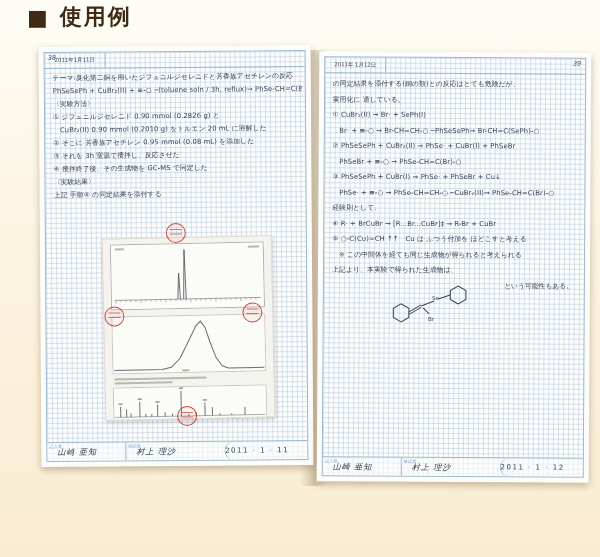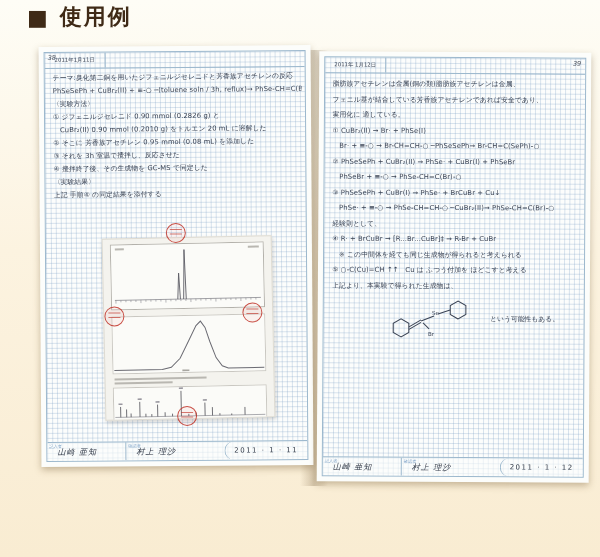--- a/index.html
+++ b/index.html
@@ -43,26 +43,26 @@
          background:rgba(192,50,40,.65);box-shadow:0 4.5px 0 rgba(192,50,40,.65);}
   .stamp.s-top{left:120px;top:171px;}
   .stamp.s-left{left:58px;top:254px;}
   .stamp.s-right{left:196px;top:251px;}
   .stamp.s-bottom{left:130px;top:354px;}
   .footer-row{position:absolute;left:0;right:0;bottom:0;height:18px;border-top:1px solid #9cb8cd;
               display:flex;background:rgba(252,253,252,.6);z-index:3;}
   .fcell{position:relative;height:100%;box-sizing:border-box;}
   .fcell + .fcell{border-left:1px solid #9cb8cd;}
   .fc1{width:30%;} .fc2{width:38%;}
-  .fc3{width:32%;display:flex;align-items:center;justify-content:center;border-radius:9px;}
+  .fc3{width:32%;display:flex;align-items:center;border-radius:9px;}
   .flabel{position:absolute;top:.5px;left:2px;font-size:4.2px;color:#7fa3c8;white-space:nowrap;}
   .sig{position:absolute;left:10px;top:4px;font-size:8px;font-style:italic;color:#2f3745;
        letter-spacing:1px;white-space:nowrap;}
   .fdate{font-size:7px;color:#2f3745;letter-spacing:1.5px;white-space:nowrap;}
-  .closing-row{display:flex;align-items:center;gap:10px;margin:2px 0 12px 56px;}
+  .closing-row{display:flex;align-items:flex-start;gap:24px;margin:2px 0 12px 56px;}
   .sketch polygon,.sketch polyline,.sketch line{stroke:#394253;fill:none;stroke-width:1;}
   .sketch text{font-size:5.5px;fill:#394253;font-family:"DejaVu Sans",sans-serif;}
   .closing-note{font-size:6.8px;color:#394253;white-space:nowrap;}
 </style>
 </head>
 <body>
 
 <h1 class="title">
   <span>■</span>
   <span>使用例</span>
@@ -187,33 +187,32 @@
   </div>
 
   <div class="page right">
     <div class="grid">
       <div class="pageno r">39</div>
       <div class="header-row">
         <span class="date-cell">2011年 1月12日</span>
       </div>
       <div class="content">
         <div>
-            <div class="line">脂肪族アセチレンは金属(銅の類)脂肪族アセチレンは金属、</div>
-            <div class="line">フェニル基が結合している芳香族アセチレンであれば安全であり、</div>
+            <div class="line">の同定結果を添付する(銅の類)との反応はとても危険だが、</div>
             <div class="line">実用化に 適している。</div>
-            <div class="line">① CuBr₂(II) → Br· + PhSe(I)</div>
+            <div class="line">① CuBr₂(II) → Br· + SePh(I)</div>
             <div class="line">   Br· + ≡-○ → Br-CH=CH-○ ─PhSeSePh→ Br-CH=C(SePh)-○</div>
             <div class="line">② PhSeSePh + CuBr₂(II) → PhSe· + CuBr(I) + PhSeBr</div>
             <div class="line">   PhSeBr + ≡-○ → PhSe-CH=C(Br)-○</div>
-            <div class="line">③ PhSeSePh + CuBr(I) → PhSe· + BrCuBr + Cu↓</div>
+            <div class="line">③ PhSeSePh + CuBr(I) → PhSe· + PhSeBr + Cu↓</div>
             <div class="line">   PhSe· + ≡-○ → PhSe-CH=CH-○ ─CuBr₂(II)→ PhSe-CH=C(Br)-○</div>
             <div class="line">経験則として、</div>
             <div class="line">④ R· + BrCuBr → [R...Br...CuBr]‡ → R-Br + CuBr</div>
+            <div class="line">⑤ ○-C(Cu)=CH ↑↑   Cu は ふつう付加を ほどこすと考える</div>
             <div class="line">   ※ この中間体を経ても同じ生成物が得られると考えられる</div>
-            <div class="line">⑤ ○-C(Cu)=CH ↑↑   Cu は ふつう付加を ほどこすと考える</div>
             <div class="line">上記より、本実験で得られた生成物は、</div>
           </div>
         <div class="closing-row">
           <svg class="sketch" width="92" height="46" viewBox="0 0 92 46">
             <polygon points="13,41 5.2,36.5 5.2,27.5 13,23 20.8,27.5 20.8,36.5"></polygon>
             <polyline points="21,31 33,24"></polyline>
             <polyline points="21,33.5 33,26.5"></polyline>
             <polyline points="33,25 46,20"></polyline>
             <polyline points="50,18 62,14"></polyline>
             <line x1="35" y1="27" x2="41" y2="33"></line>

